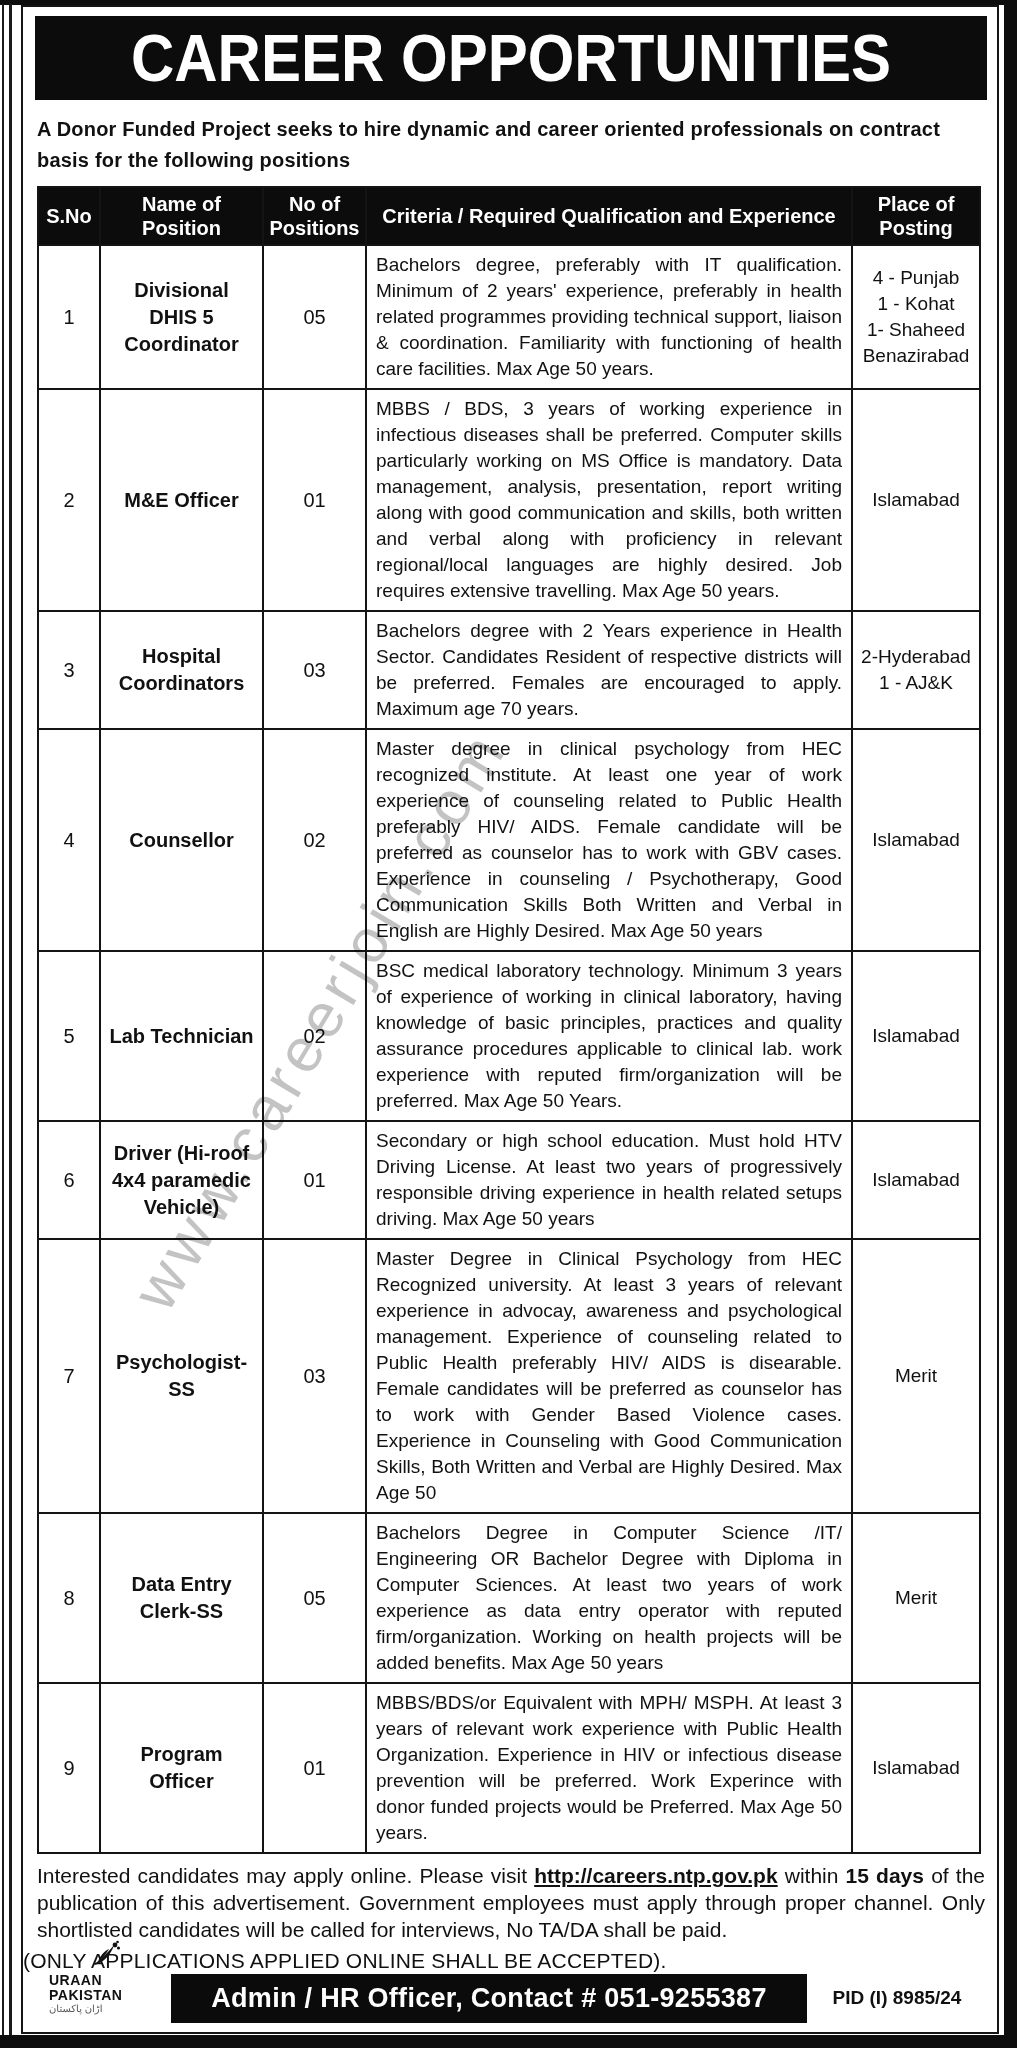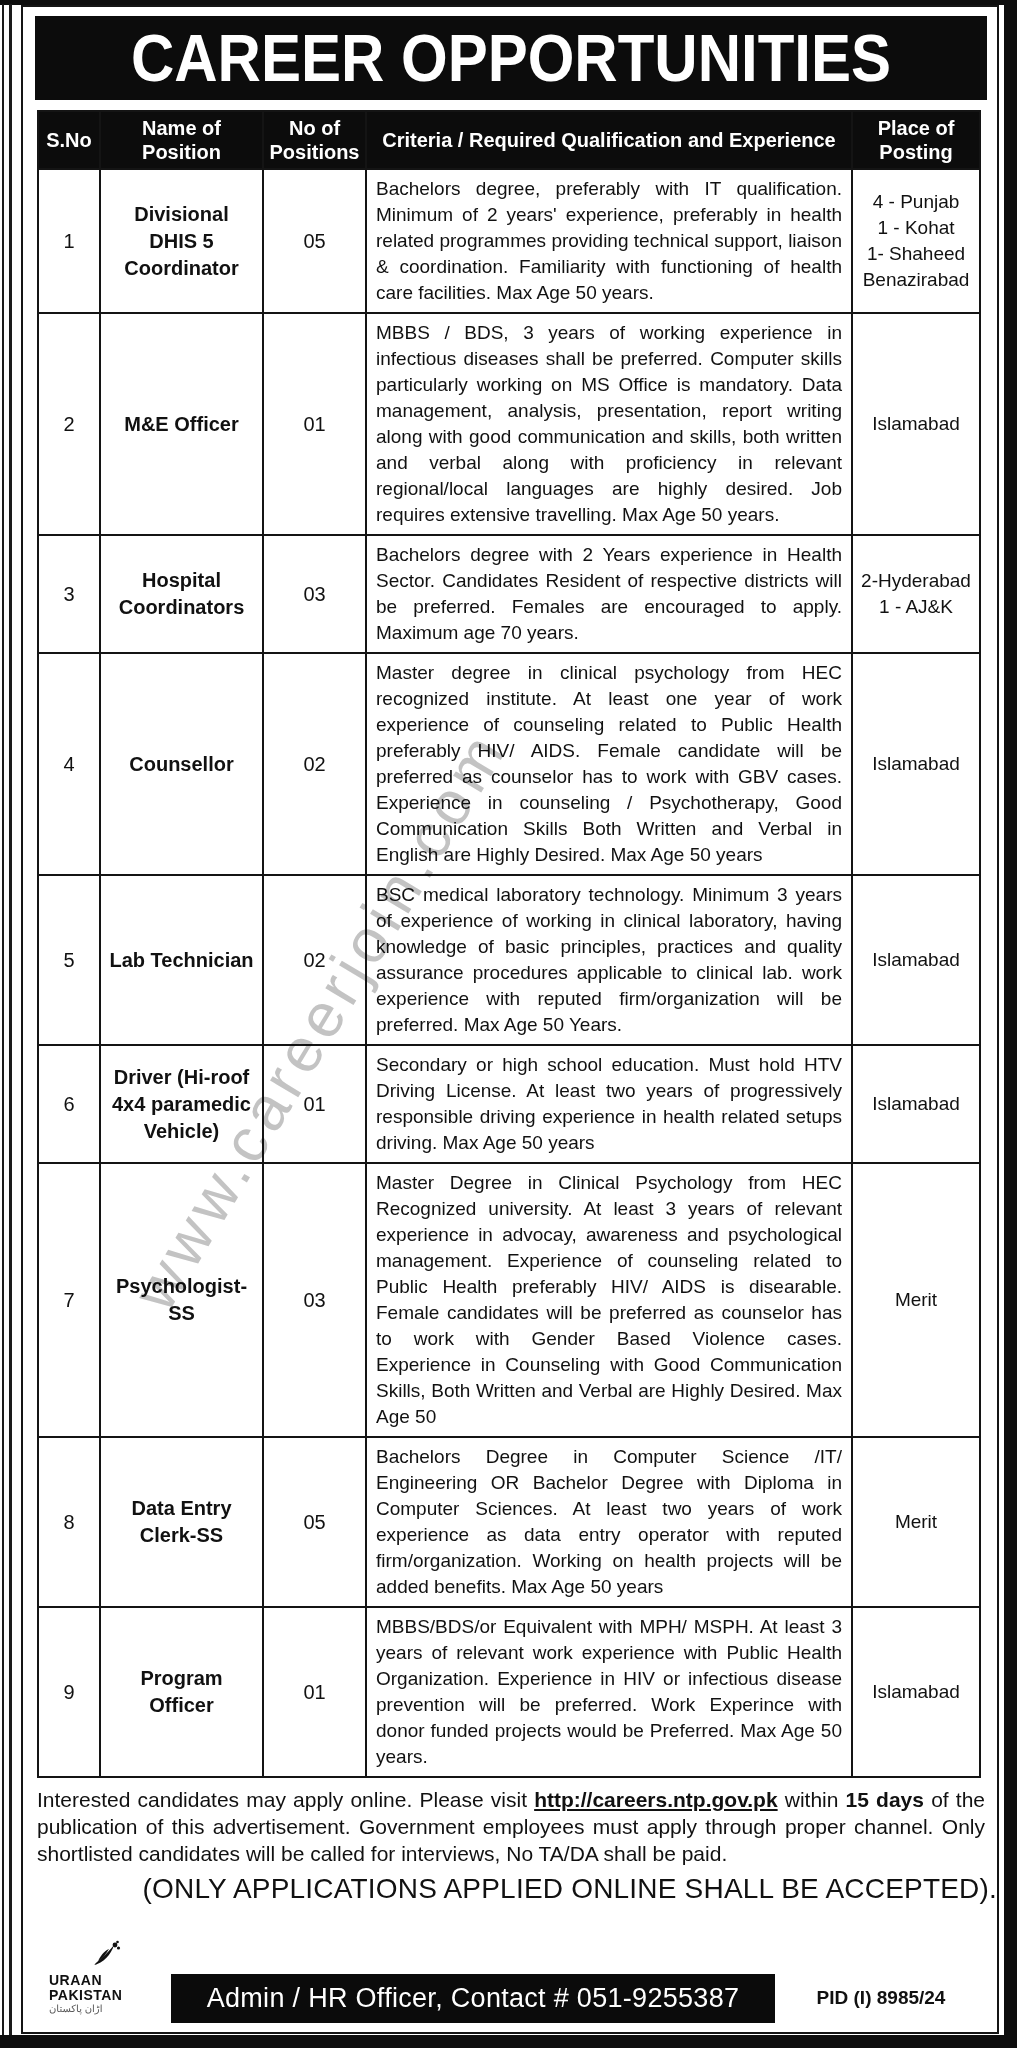--- a/index.html
+++ b/index.html
@@ -34,26 +34,26 @@
   .w-sno{width:62px} .w-position{width:163px} .w-count{width:103px} .w-criteria{width:486px} .w-place{width:128px}
   .jobs td { font-size:19px; vertical-align:middle; }
   td.col-sno, td.col-count { text-align:center; font-size:20px; }
   td.col-position { text-align:center; font-weight:bold; font-size:20px; line-height:27px; white-space:pre-line; padding:2px; }
   td.col-criteria { text-align:justify; padding:6px 9px; line-height:26px; }
   td.col-place { text-align:center; line-height:26px; white-space:pre-line; padding:0 7px; }
 
   .footer-text { margin:8px 12px 0 14px; font-size:21px; line-height:27px; text-align:justify; }
   .footer-text .b { font-weight:bold; }
   .footer-text .link { font-weight:bold; text-decoration:underline; }
-  .only-line { margin-top:6px; text-align:right; font-size:28px; letter-spacing:0.2px; }
+  .only-line { margin-top:6px; text-align:left; font-size:21px; letter-spacing:0.2px; }
 
   .bottom-row { position:absolute; left:14px; right:10px; bottom:9px; height:50px;
                 display:flex; align-items:center; }
-  .contact-bar { margin-left:134px; width:604px; background:#0b0b0b; color:#fff; font-weight:normal;
-                 font-size:27px; text-align:center; padding:9px 0; letter-spacing:0.3px; }
+  .contact-bar { margin-left:134px; width:604px; background:#0b0b0b; color:#fff; font-weight:bold;
+                 font-size:27px; text-align:center; padding:9px 16px; letter-spacing:0.3px; }
   .pid { flex:1; text-align:center; font-weight:bold; font-size:19px; white-space:nowrap; }
 
   .logo { position:absolute; left:26px; bottom:18px; width:112px; text-align:left; line-height:1.05; }
   .logo svg { display:block; margin:0 auto 2px auto; }
   .logo .nm { font-weight:900; font-size:14px; letter-spacing:0.5px; }
   .logo .urdu { font-size:10px; color:#555; margin-top:1px; }
 
   .watermark { position:absolute; left:-180px; top:985px; width:1000px; height:70px; line-height:70px;
                text-align:center; font-size:62px; letter-spacing:6px; color:#7a7a7a; opacity:0.45;
                transform:rotate(-59deg); pointer-events:none; z-index:5; mix-blend-mode:multiply;
@@ -69,20 +69,22 @@
   <div class="rule-left-2"></div>
   <div class="strip-right"></div>
   <div class="strip-bottom"></div>
 
   <div class="adbox">
 
     <div class="title-band">
       <span>CAREER OPPORTUNITIES</span>
     </div>
 
+    <div class="intro">A Donor Funded Project seeks to hire dynamic and career oriented professionals on contract
+basis for the following positions</div>
 
     <table class="jobs">
       <colgroup>
         <col class="w-sno">
           <col class="w-position">
           <col class="w-count">
           <col class="w-criteria">
           <col class="w-place">
       </colgroup>
       <thead>

